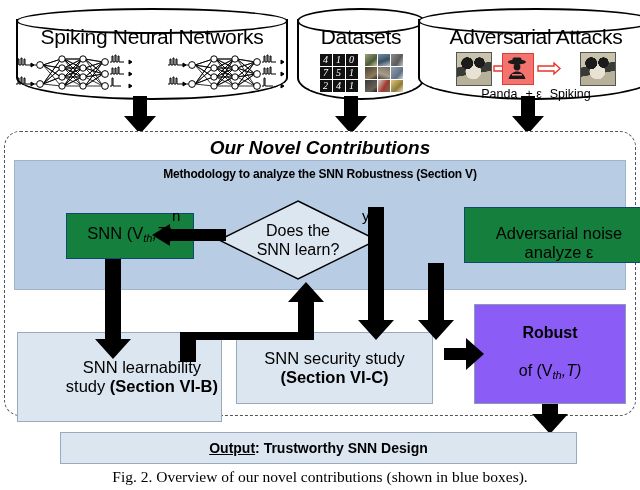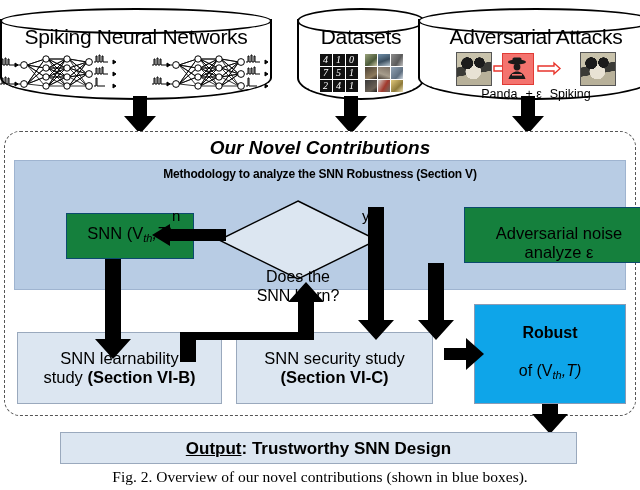--- a/index.html
+++ b/index.html
@@ -54,45 +54,45 @@
      font-weight:bold;font-style:italic;font-size:19px;}
 
   
   .box{border:1px solid #8a9bb5;display:flex;align-items:center;
      justify-content:center;text-align:center;}
   .methbox{background:#b8cce4;border:1px solid #9fb4d0;}
   .methtitle{position:absolute;left:0;right:0;text-align:center;
      font-weight:bold;font-size:12px;letter-spacing:-0.2px;}
   .whitebox{background:#15803d;border:1px solid #0c4a6e;margin-left:40px;}
   .lightbox{background:#dce6f1;border:1px solid #9aa9bd;}
-  .darkbox{background:#0ea5e9;border:1px solid #8a9bb5;}
+  .darkbox{background:#8b5cf6;border:1px solid #8a9bb5;}
   .btxt{font-size:16.5px;line-height:19px;padding:0 3px;}
   .btxt b{font-weight:bold;}
   em.v{font-style:italic;}
   .sub{font-size:11px;vertical-align:-3px;font-style:italic;}
 
   
   .diamond{position:absolute;}
   .diamond .dtxt{position:absolute;left:0;right:0;top:50%;
-     transform:translateY(-50%);text-align:center;font-size:16px;line-height:19px;margin-top:46px;}
+     transform:translateY(-50%);text-align:center;font-size:16px;line-height:19px;}
 
   .lbl{position:absolute;font-size:15px;}
 
   
   .caption{position:absolute;left:0;right:0;text-align:center;
      font-family:"Liberation Serif","DejaVu Serif",serif;font-size:15.5px;}
 
   svg{display:block;overflow:visible;}
 </style>
 </head>
 <body>
 
 <div id="stage">
 
-  <div class="cyl" style="left:0;top:8px;width:272px;height:92px;">
+  <div class="cyl" style="left:16px;top:8px;width:272px;height:92px;">
     <div class="body"></div>
     <div class="top"></div>
     <div class="label">Spiking Neural Networks</div>
     <div class="inner nnwrap" style="top:46px;">
       <svg class="nn" viewBox="0 0 128 42" aria-hidden="true">
         <g stroke="#000" stroke-width="1" fill="none">
 
           <path d="M4 11h2v-6h1v6h2v-7h1v7h2v-6h1v6h3"></path>
           <path d="M4 30h2v-6h1v6h2v-7h1v7h2v-6h1v6h3"></path>
           <path d="M16 11h8M16 30h8"></path>
@@ -297,21 +297,21 @@
     <span class="btxt">
       <span>Adversarial noise</span><br>
       <span>analyze ε</span>
     </span>
   </div>
 
   <svg class="abs" style="left:150px;top:224px;width:76px;height:24px;">
     <path d="M76 5h-56v-5l-18 11 18 11v-5h56z" fill="#000"></path>
   </svg>
 
-  <div class="box lightbox abs" style="left:17px;top:332px;width:205px;height:72px;">
+  <div class="box lightbox abs" style="left:17px;top:332px;width:205px;height:90px;justify-content:flex-end;">
     <span class="btxt">
       <span>SNN learnability</span><br>
       <span>study </span><b>(Section VI-B)</b>
     </span>
   </div>
 
   <div class="box lightbox abs" style="left:236px;top:332px;width:197px;height:72px;">
     <span class="btxt">
       <span>SNN security study</span><br>
       <b>(Section VI-C)</b>
@@ -337,20 +337,20 @@
 
       <path d="M428 13h16v57h10l-18 20-18-20h10z"></path>
 
       <path d="M444 98h22v-10l18 16-18 16v-10h-22z"></path>
 
       <path d="M542 154h16v-0h0v10h10l-18 20-18-20h10z"></path>
     </g>
   </svg>
 
   <div class="box lightbox abs" style="left:60px;top:432px;width:517px;height:32px;">
-    <span class="btxt" style="font-weight:bold;font-size:17px;">
+    <span class="btxt" style="font-weight:bold;font-size:14px;">
       <u>Output</u><span>: Trustworthy SNN Design</span>
     </span>
   </div>
 
   <div class="caption" style="top:468px;">Fig. 2.   Overview of our novel contributions (shown in blue boxes).</div>
 
 </div>
 
 </body></html>

